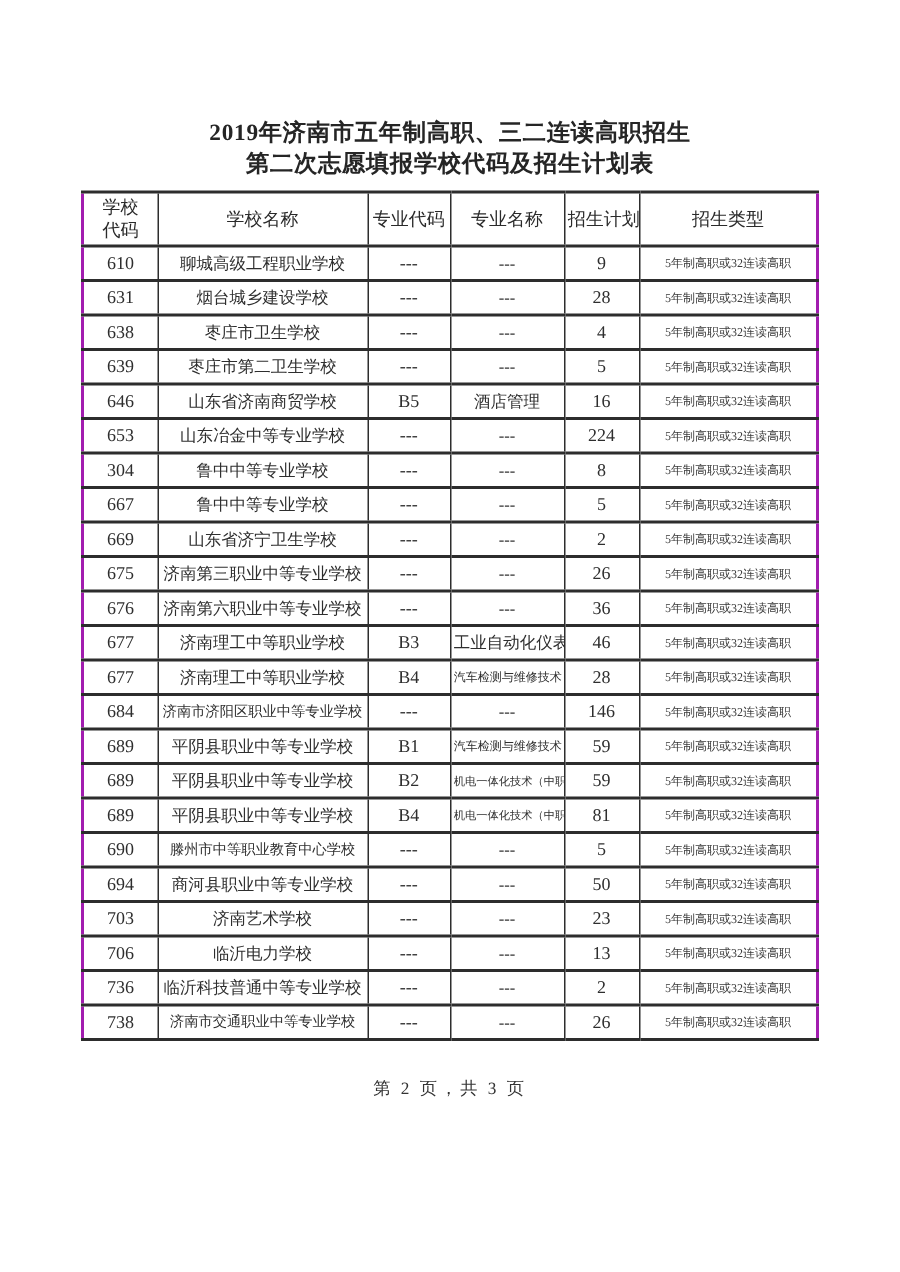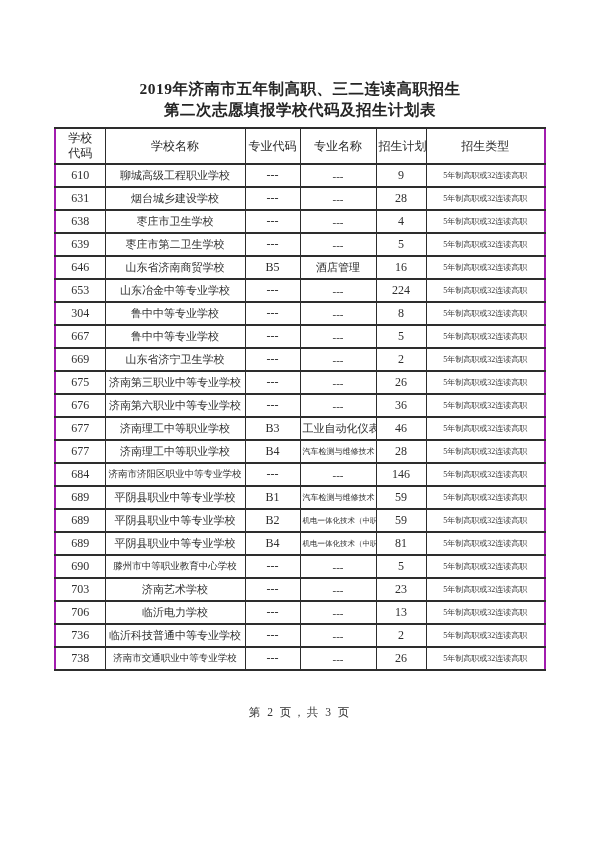--- a/index.html
+++ b/index.html
@@ -59,21 +59,21 @@
     font-size: 12px;
   }
   td.name-cell { font-size: 11px; }
   td.name-cell.sm { font-size: 9.5px; }
   td.mname-cell { font-size: 11px; }
   td.mname-cell.sm { font-size: 8px; }
   td.mname-cell.xs { font-size: 7.5px; }
   td.type-cell { font-size: 8px; color: #3a3a3a; letter-spacing: 0px; }
   .footer {
     text-align: center;
-    margin-top: 34px;
+    margin-top: 24px;
     font-size: 11.5px;
     color: #333333;
     letter-spacing: 2px;
   }
 </style>
 </head>
 <body>
 
 <div class="page">
 
@@ -241,20 +241,28 @@
         </tr>
         <tr>
           <td>690</td>
           <td class="name-cell sm">滕州市中等职业教育中心学校</td>
           <td>---</td>
           <td class="mname-cell">---</td>
           <td>5</td>
           <td class="type-cell">5年制高职或32连读高职</td>
         </tr>
         <tr>
+          <td>694</td>
+          <td class="name-cell">商河县职业中等专业学校</td>
+          <td>---</td>
+          <td class="mname-cell">---</td>
+          <td>50</td>
+          <td class="type-cell">5年制高职或32连读高职</td>
+        </tr>
+        <tr>
           <td>703</td>
           <td class="name-cell">济南艺术学校</td>
           <td>---</td>
           <td class="mname-cell">---</td>
           <td>23</td>
           <td class="type-cell">5年制高职或32连读高职</td>
         </tr>
         <tr>
           <td>706</td>
           <td class="name-cell">临沂电力学校</td>

